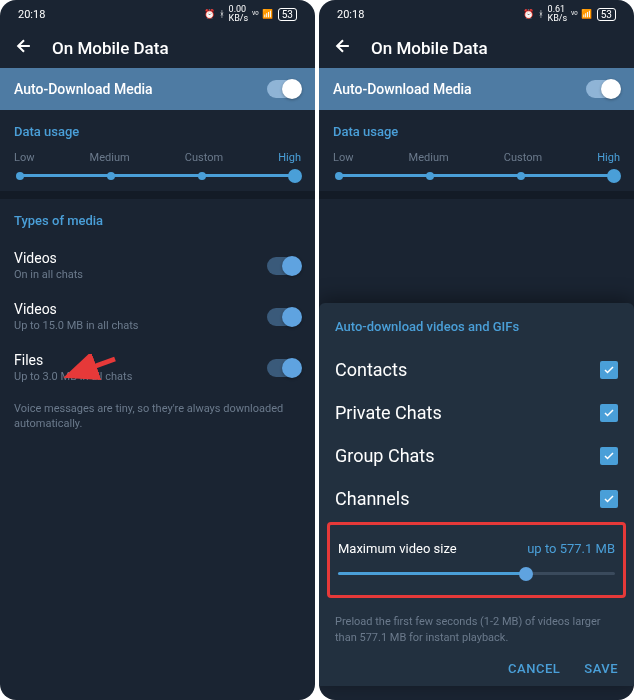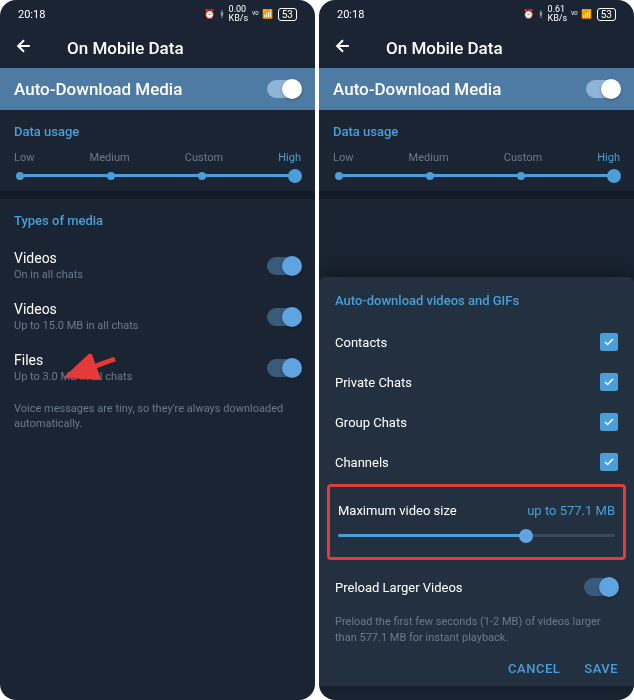--- a/index.html
+++ b/index.html
@@ -1,25 +1,25 @@
 <!DOCTYPE html>
 <html><head>
 <meta charset="utf-8">
 <style>
   * { margin: 0; padding: 0; box-sizing: border-box; font-family: -apple-system, Roboto, sans-serif; }
   body { background: #fff; width: 634px; height: 700px; display: flex; gap: 4px; }
   .phone { width: 315px; height: 700px; background: #1a2432; border-radius: 16px; overflow: hidden; display: flex; flex-direction: column; position: relative; }
   .status-bar { height: 28px; display: flex; justify-content: space-between; align-items: center; padding: 0 18px; color: #fff; font-size: 11px; }
   .status-right { display: flex; align-items: center; gap: 4px; font-size: 9px; }
   .battery { border: 1px solid #fff; border-radius: 3px; padding: 0 3px; font-size: 10px; }
-  .app-bar { height: 40px; display: flex; align-items: center; padding: 0 14px; gap: 33px; }
+  .app-bar { height: 40px; display: flex; align-items: center; padding: 0 14px; gap: 18px; }
   .back-icon { color: #fff; }
   .app-title { color: #fff; font-size: 17px; font-weight: 500; }
   .banner { background: #4e7ba3; height: 42px; display: flex; align-items: center; justify-content: space-between; padding: 0 14px; }
-  .banner-title { color: #fff; font-size: 17px; font-weight: 500; }
+  .banner-title { color: #fff; font-size: 14px; font-weight: 500; }
   .toggle { width: 34px; height: 18px; border-radius: 9px; position: relative; cursor: pointer; }
   .toggle.light { background: #8fb4d6; }
   .toggle .knob { width: 20px; height: 20px; border-radius: 50%; background: #fff; position: absolute; top: -1px; right: -1px; box-shadow: 0 1px 3px rgba(0,0,0,.3); }
   .toggle.on { background: #3a5a7a; }
   .toggle.on .knob { background: #5fa3e0; right: -1px; }
   .section { padding: 14px; }
   .section-title { color: #4a9fd8; font-size: 13px; font-weight: 500; margin-bottom: 12px; }
   .slider-labels { display: flex; justify-content: space-between; font-size: 11px; margin-bottom: 10px; }
   .slider-labels span { color: #6b7a8c; }
   .slider-labels span.active { color: #4a9fd8; }
@@ -29,21 +29,21 @@
   .divider { height: 8px; background: #131b26; }
   .media-row { display: flex; justify-content: space-between; align-items: center; padding: 10px 0; }
   .media-info { display: flex; flex-direction: column; gap: 2px; }
   .media-title { color: #fff; font-size: 14px; }
   .media-sub { color: #6b7a8c; font-size: 11px; }
   .note { color: #6b7a8c; font-size: 11px; line-height: 1.4; padding: 8px 0; }
   .arrow { position: absolute; z-index: 10; }
   .dialog { background: #22303f; margin: 0 0px; border-radius: 6px 6px 0 0; position: absolute; bottom: 14px; left: 0; right: 0; padding: 16px 16px 10px; box-shadow: 0 -4px 20px rgba(0,0,0,.4); }
   .dialog-title { color: #4a9fd8; font-size: 13px; font-weight: 500; margin-bottom: 14px; }
   .check-row { display: flex; justify-content: space-between; align-items: center; padding: 11px 0; }
-  .check-label { color: #fff; font-size: 13px; }
+  .check-label { color: #fff; font-size: 18px; }
   .checkbox { width: 18px; height: 18px; background: #4a9fd8; border-radius: 2px; display: flex; align-items: center; justify-content: center; cursor: pointer; }
   .checkbox svg { width: 12px; height: 12px; stroke: #fff; }
   .max-size-row { display: flex; justify-content: space-between; padding: 10px 0 6px; }
   .max-size-label { color: #fff; font-size: 13px; }
   .max-size-val { color: #4a9fd8; font-size: 13px; }
   .size-slider { height: 3px; background: #3a4a5c; border-radius: 2px; position: relative; margin: 10px 0 14px; }
   .size-slider .fill { height: 100%; background: #4a9fd8; border-radius: 2px; width: 68%; }
   .size-slider .thumb { width: 14px; height: 14px; background: #5fa3e0; border-radius: 50%; position: absolute; top: -5.5px; left: calc(68% - 7px); }
   .highlight-box { border: 3px solid #e63939; border-radius: 4px; padding: 6px 8px; margin: 2px -8px 8px; }
   .preload-row { display: flex; justify-content: space-between; align-items: center; padding: 10px 0; }
@@ -216,25 +216,19 @@
     <div class="highlight-box">
       <div class="max-size-row">
         <span class="max-size-label">Maximum video size</span>
         <span class="max-size-val">up to 577.1 MB</span>
       </div>
       <div class="size-slider">
         <div class="fill"></div>
         <div class="thumb"></div>
       </div>
     </div>
-    <div class="preload-row">
-      <span class="check-label">Preload Larger Videos</span>
-      <div class="toggle on">
-          <div class="knob"></div>
-        </div>
-    </div>
     <div class="note">Preload the first few seconds (1-2 MB) of videos larger than 577.1 MB for instant playback.</div>
     <div class="dialog-actions">
       <span class="dialog-btn">CANCEL</span>
       <span class="dialog-btn">SAVE</span>
     </div>
   </div>
 </div>
 
 </body></html>

